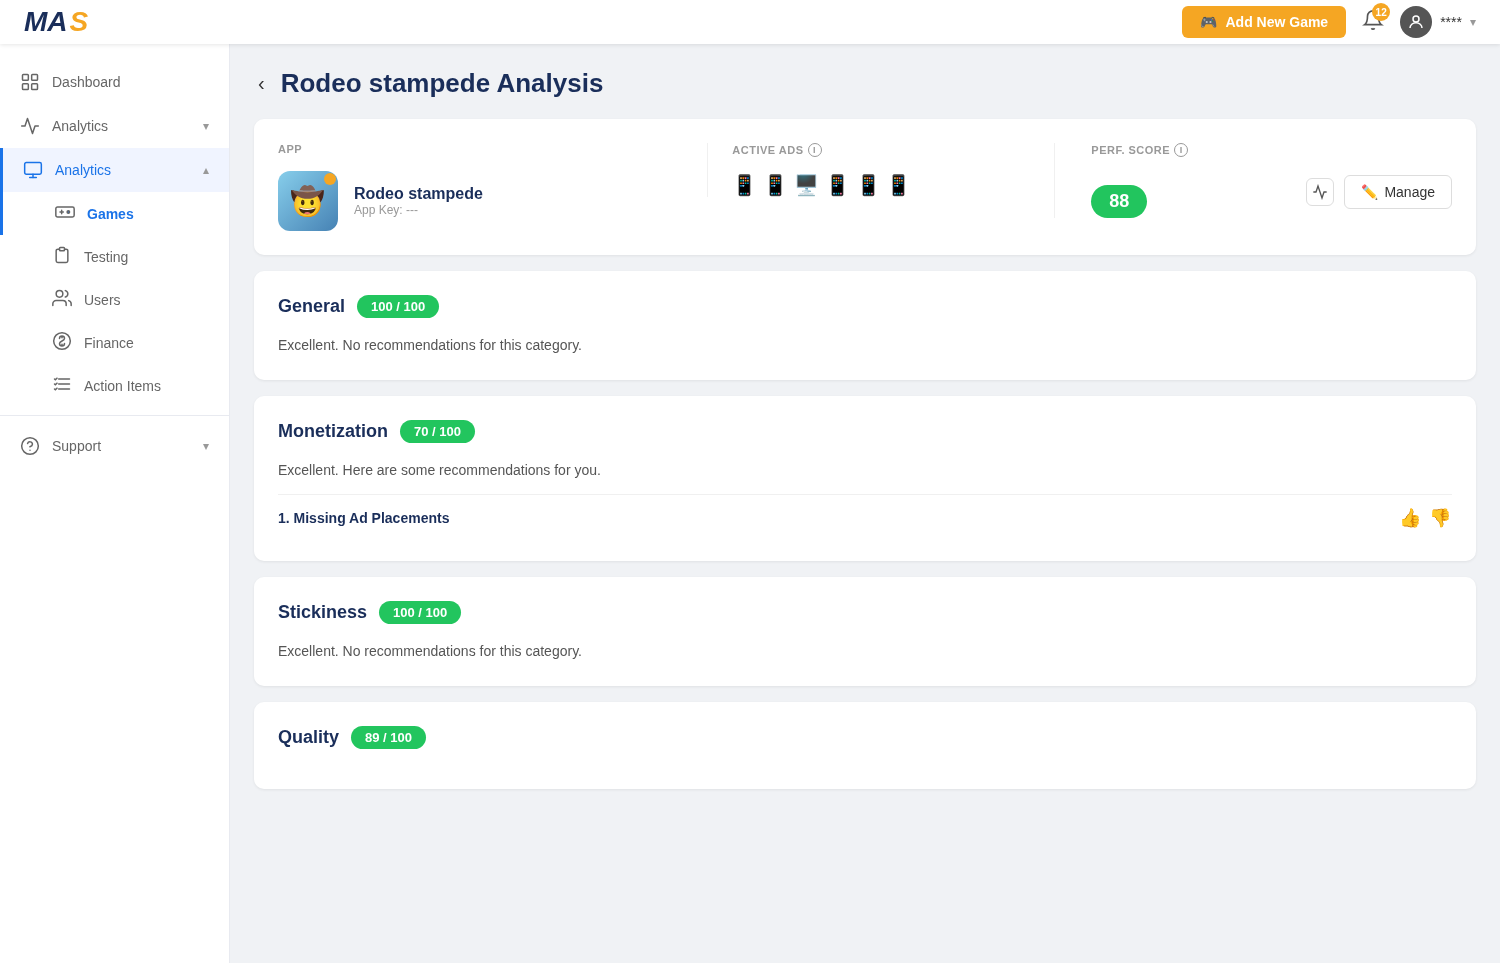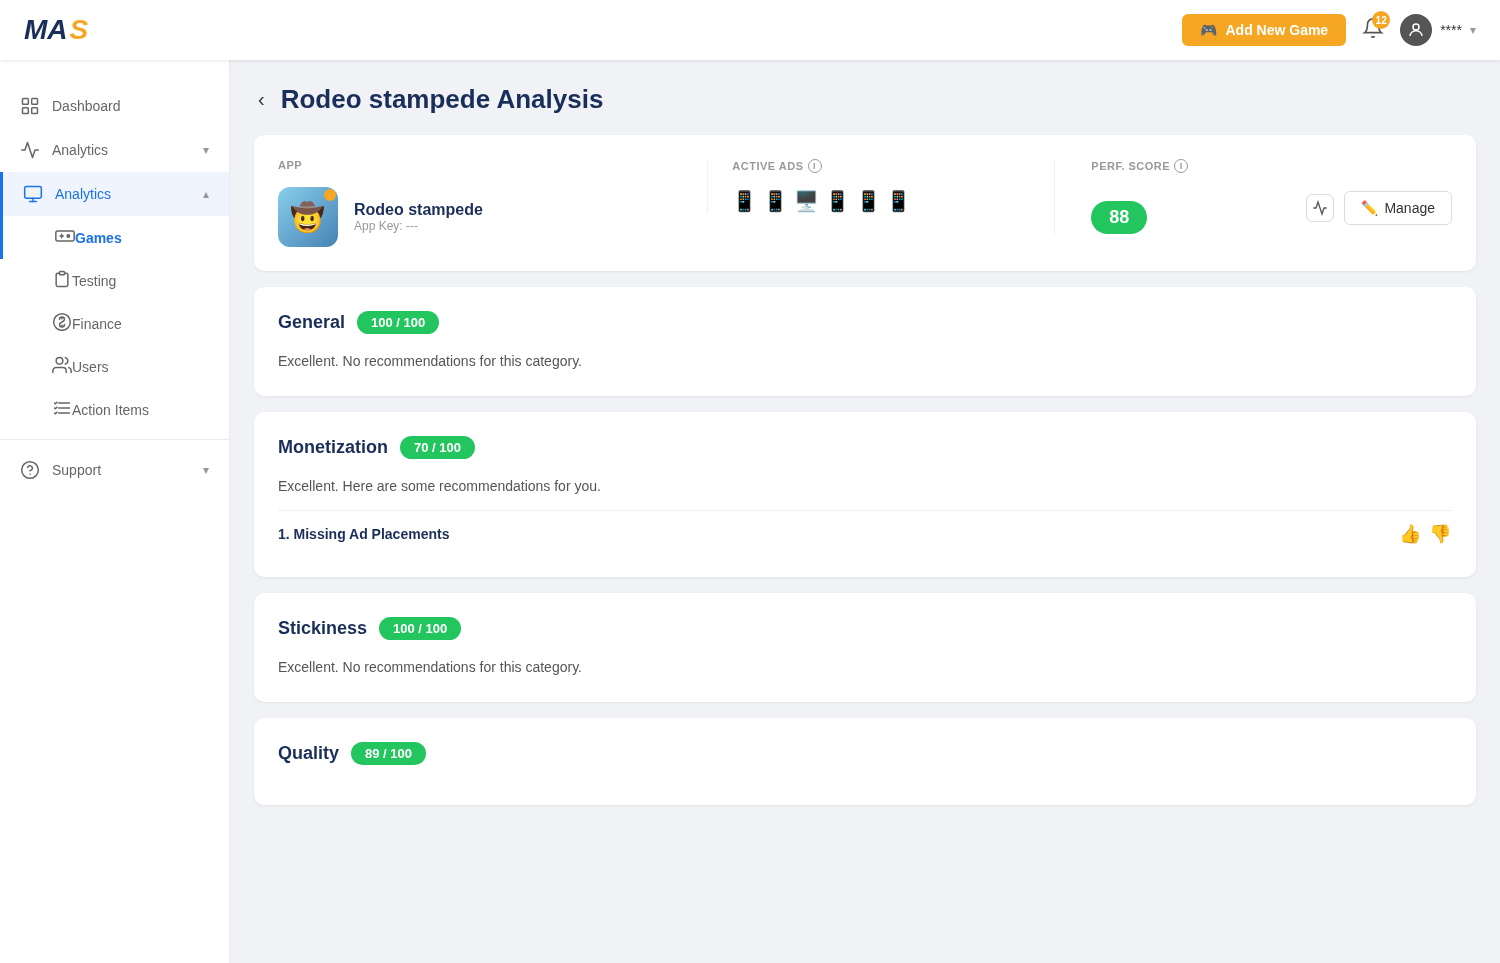--- a/index.html
+++ b/index.html
@@ -1,21 +1,21 @@
 <!DOCTYPE html>
 <html><head>
   <meta charset="utf-8">
   <style>
     * { box-sizing: border-box; margin: 0; padding: 0; }
     body { font-family: 'Segoe UI', Arial, sans-serif; background: #f0f2f5; color: #333; display: flex; flex-direction: column; height: 963px; overflow: hidden; }
 
     
     .header {
       background: #fff;
-      height: 60px;
+      height: 44px;
       display: flex;
       align-items: center;
       justify-content: space-between;
       padding: 0 24px;
       box-shadow: 0 1px 4px rgba(0,0,0,0.1);
       z-index: 10;
       flex-shrink: 0;
     }
     .logo { display: flex; align-items: center; gap: 2px; }
     .logo-text-m { font-size: 28px; font-weight: 900; color: #1a2e5a; font-style: italic; }
@@ -58,41 +58,42 @@
     
     .layout { display: flex; flex: 1; overflow: hidden; }
 
     
     .sidebar {
       width: 230px;
       background: #fff;
       border-right: 1px solid #e8eaf0;
       overflow-y: auto;
       flex-shrink: 0;
-      padding: 24px 0;
+      padding: 16px 0;
     }
     .sidebar-item {
       display: flex;
       align-items: center;
       gap: 12px;
       padding: 12px 20px;
       cursor: pointer;
       color: #666;
       font-size: 14px;
       transition: background 0.15s;
     }
     .sidebar-item.active { color: #1a73e8; background: #f0f4ff; border-left: 3px solid #1a73e8; }
     .sidebar-item.active .icon svg { stroke: #1a73e8; }
     .sidebar-item .icon { width: 20px; height: 20px; display: flex; align-items: center; justify-content: center; }
     .sidebar-item .label { flex: 1; font-weight: 500; }
     .sidebar-item .chevron-icon { font-size: 12px; color: #999; }
     .sidebar-section { display: flex; flex-direction: column; }
     .sidebar-sub-item {
       display: flex;
       align-items: center;
+      gap: 12px;
       padding: 10px 20px 10px 52px;
       cursor: pointer;
       color: #666;
       font-size: 14px;
     }
     .sidebar-sub-item.active { color: #1a73e8; font-weight: 600; border-left: 3px solid #1a73e8; }
     .sidebar-divider { height: 1px; background: #e8eaf0; margin: 8px 0; }
 
     
     .main {
@@ -281,35 +282,35 @@
           <svg viewBox="0 0 24 24">
               <path d="M9 5H7a2 2 0 0 0-2 2v12a2 2 0 0 0 2 2h10a2 2 0 0 0 2-2V7a2 2 0 0 0-2-2h-2"></path>
               <rect x="9" y="3" width="6" height="4" rx="1"></rect>
             </svg>
         </span>
         <span class="label">Testing</span>
       </div>
       <div class="sidebar-sub-item">
         <span class="icon">
           <svg viewBox="0 0 24 24">
-              <circle cx="12" cy="12" r="10"></circle>
-              <path d="M12 6v2m0 8v2M9 9a3 3 0 0 1 6 0c0 3-6 3-6 6a3 3 0 0 0 6 0"></path>
-            </svg>
-        </span>
-        <span class="label">Finance</span>
-      </div>
-      <div class="sidebar-sub-item">
-        <span class="icon">
-          <svg viewBox="0 0 24 24">
               <path d="M17 21v-2a4 4 0 0 0-4-4H5a4 4 0 0 0-4 4v2"></path>
               <circle cx="9" cy="7" r="4"></circle>
               <path d="M23 21v-2a4 4 0 0 0-3-3.87M16 3.13a4 4 0 0 1 0 7.75"></path>
             </svg>
         </span>
         <span class="label">Users</span>
+      </div>
+      <div class="sidebar-sub-item">
+        <span class="icon">
+          <svg viewBox="0 0 24 24">
+              <circle cx="12" cy="12" r="10"></circle>
+              <path d="M12 6v2m0 8v2M9 9a3 3 0 0 1 6 0c0 3-6 3-6 6a3 3 0 0 0 6 0"></path>
+            </svg>
+        </span>
+        <span class="label">Finance</span>
       </div>
       <div class="sidebar-sub-item">
         <span class="icon">
           <svg viewBox="0 0 24 24">
               <line x1="8" y1="6" x2="21" y2="6"></line>
               <line x1="8" y1="12" x2="21" y2="12"></line>
               <line x1="8" y1="18" x2="21" y2="18"></line>
               <polyline points="3 6 4 7 6 5"></polyline>
               <polyline points="3 12 4 13 6 11"></polyline>
               <polyline points="3 18 4 19 6 17"></polyline>

